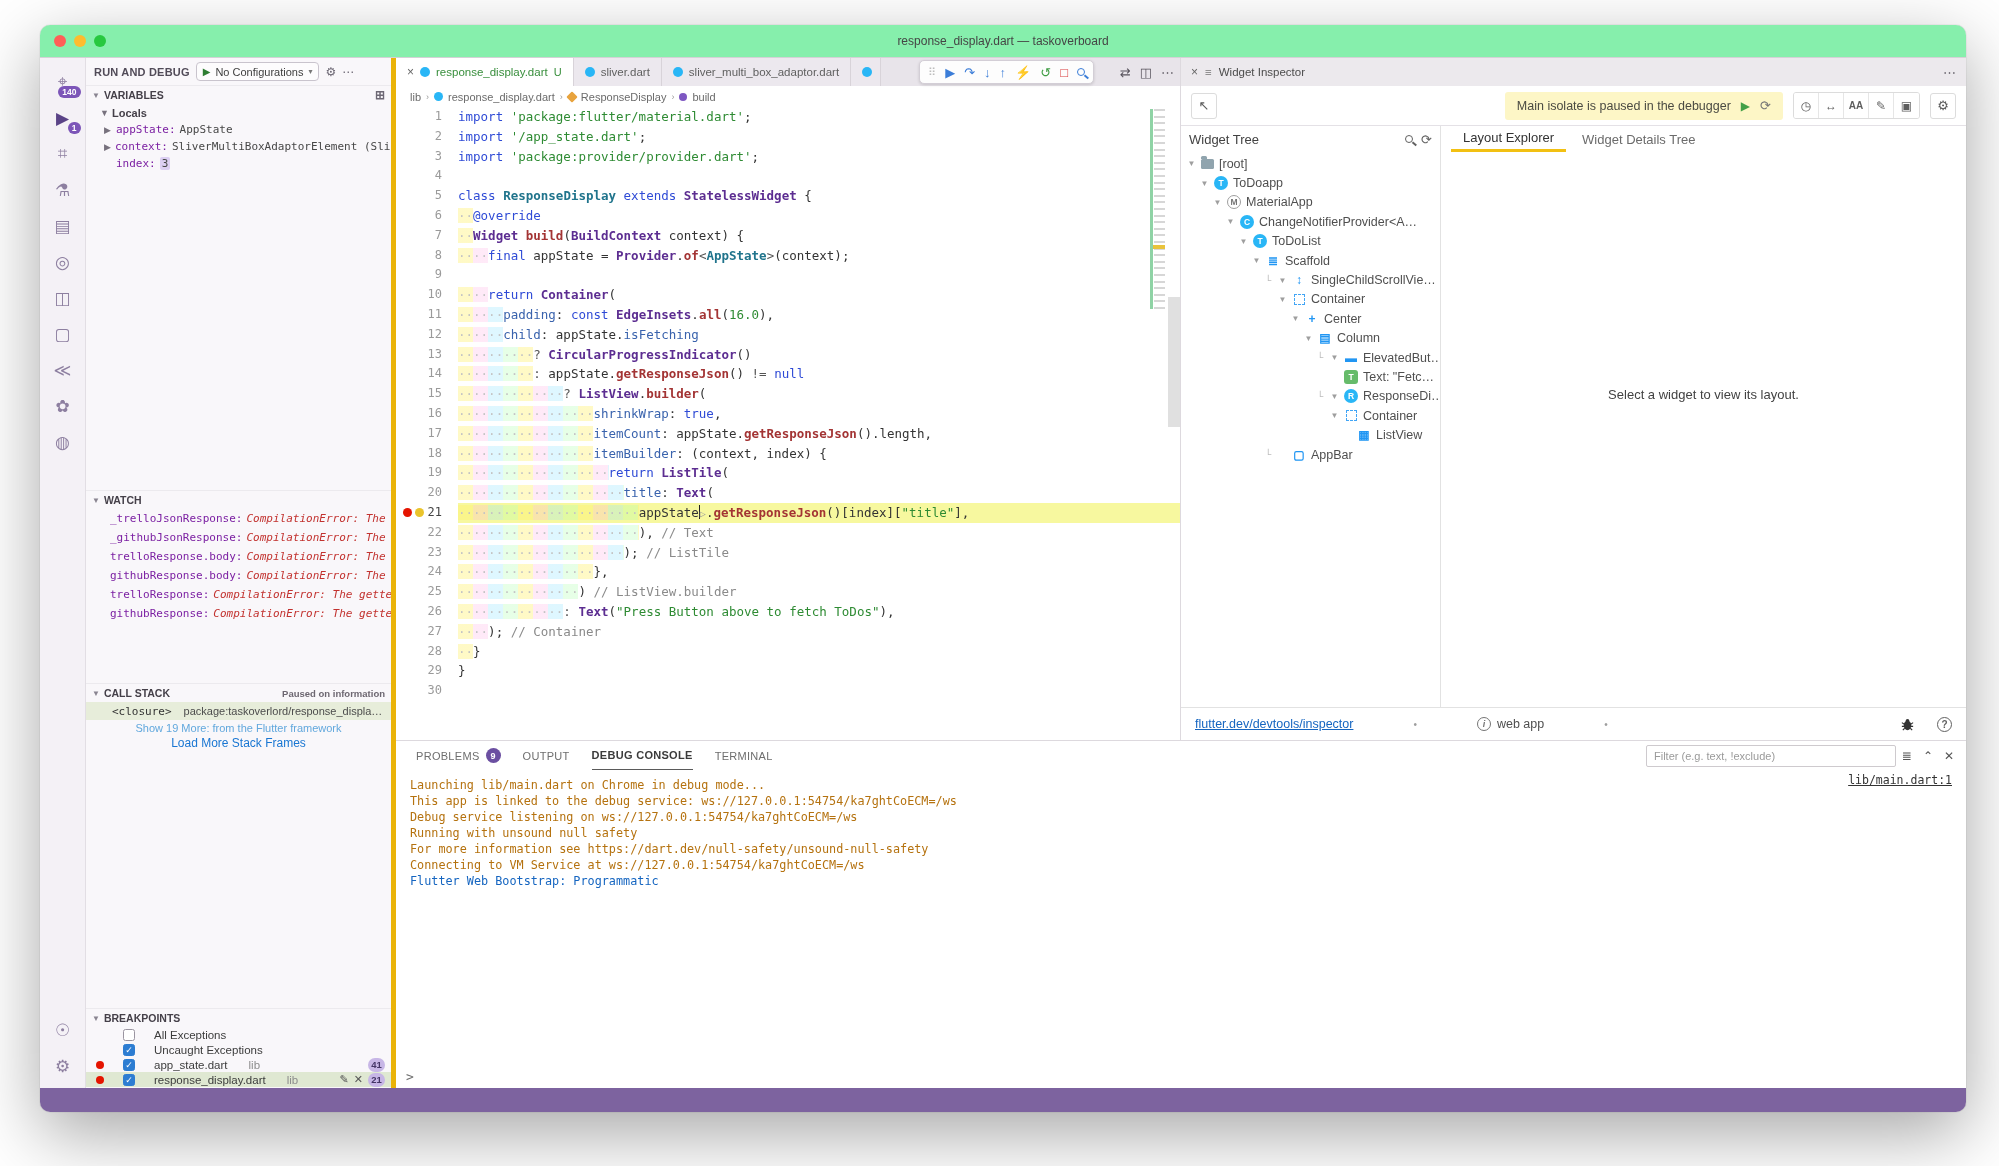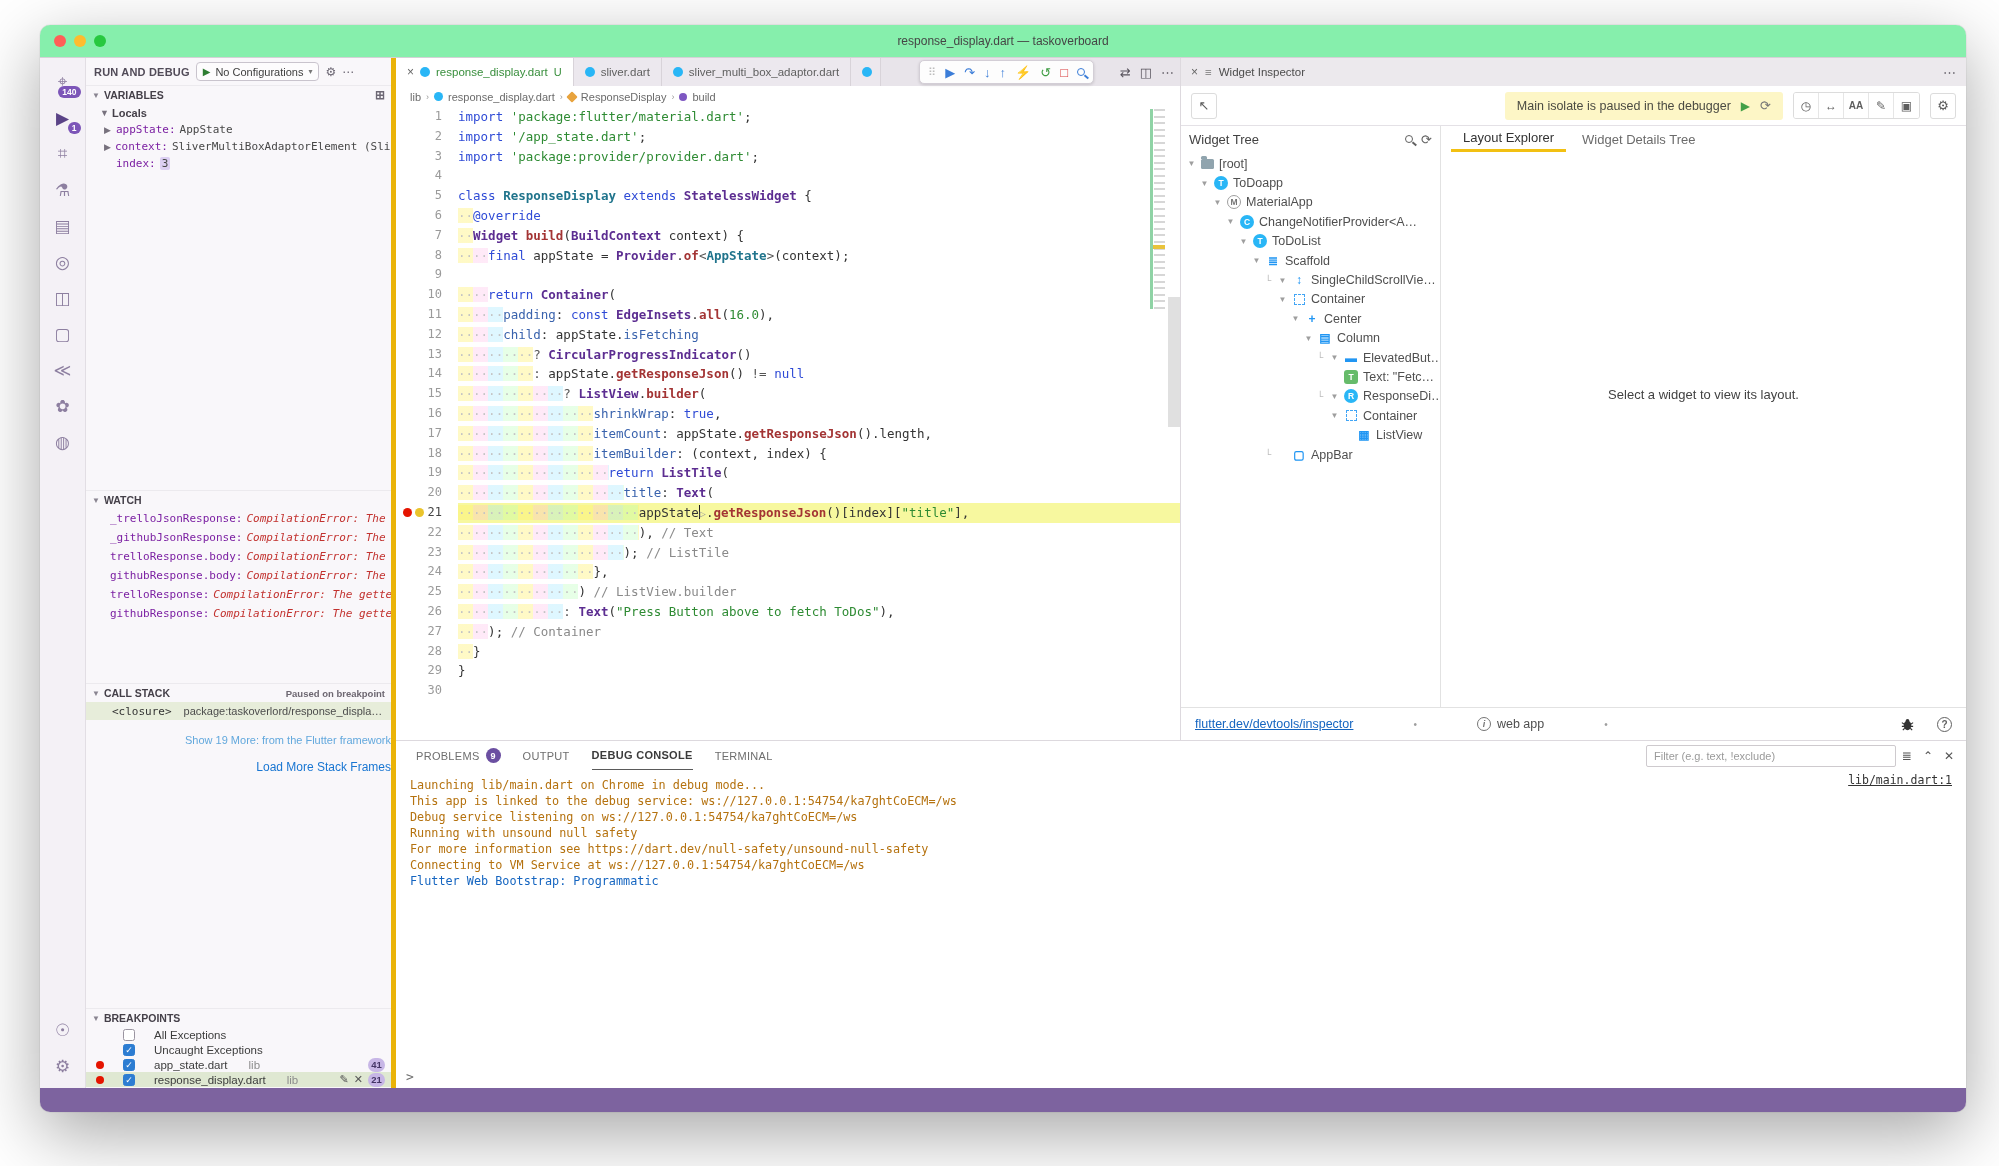--- a/index.html
+++ b/index.html
@@ -45,21 +45,21 @@
   .scope-row { padding-left:14px; font-weight:bold; color:#454049; font-size:11px; }
   .var-name { color:#7b1fa2; font-family:"DejaVu Sans Mono", monospace; font-size:11px; }
   .var-val { color:#474747; font-family:"DejaVu Sans Mono", monospace; font-size:11px; }
   .var-val.hl { background:#dccff2; border-radius:2px; padding:0 2px; }
   .tw-chev { color:#77717d; font-size:9px; width:8px; }
   .watch-row { padding-left:24px; min-height:19px; }
   .watch-err { color:#c2322f; font-style:italic; font-family:"DejaVu Sans Mono", monospace; font-size:11px; }
   .frame-row { background:#e7edda; min-height:18px; padding-left:26px; }
   .frame-tag { font-family:"DejaVu Sans Mono", monospace; font-size:11px; color:#333; }
   .frame-path { font-size:11px; color:#4c4c4c; margin-left:8px; }
-  .cs-link { text-align:right; font-size:11px; margin-top:14px; cursor:pointer; }
+  .cs-link { text-align:center; font-size:11px; margin-top:2px; cursor:pointer; }
   .cs-link.l1 { color:#62a8dd; }
   .cs-link.l2 { color:#1976d2; font-size:12px; }
   .bp-row { min-height:15px; padding-left:10px; font-size:11.5px; color:#3c3c3c; gap:19px; }
   .bp-row.selected { background:#dfe8d2; }
   .bp-dot { width:8px; height:8px; border-radius:50%; background:#e51400; flex:none; }
   .bp-dot.empty { background:transparent; }
   .chk { width:12px; height:12px; border:1px solid #9a94a0; border-radius:2.5px; background:#fff; flex:none;
     display:flex; align-items:center; justify-content:center; font-size:9px; color:#fff; }
   .chk.on { background:#2d7dd2; border-color:#2d7dd2; }
   .bp-lib { color:#8c8c8c; margin-left:2px; }
@@ -297,21 +297,21 @@
               <span class="watch-err">CompilationError: The getter 'gith…</span>
             </div>
           </div>
       </div>
 
       <div class="sec sec-callstack">
         <div class="sec-head">
             <span class="chev">▼</span>
           <span>CALL STACK</span>
           <span class="spacer"></span>
-          <span class="right-note">Paused on breakpoint</span>
+          <span class="right-note">Paused on information</span>
           </div>
         <div class="row frame-row">
           <span class="frame-tag">&lt;closure&gt;</span>
           <span class="frame-path">package:taskoverlord/response_displa…</span>
         </div>
         <div class="cs-link l1">Show 19 More: from the Flutter framework</div>
         <div class="cs-link l2">Load More Stack Frames</div>
       </div>
 
       <div class="sec sec-breakpoints">

